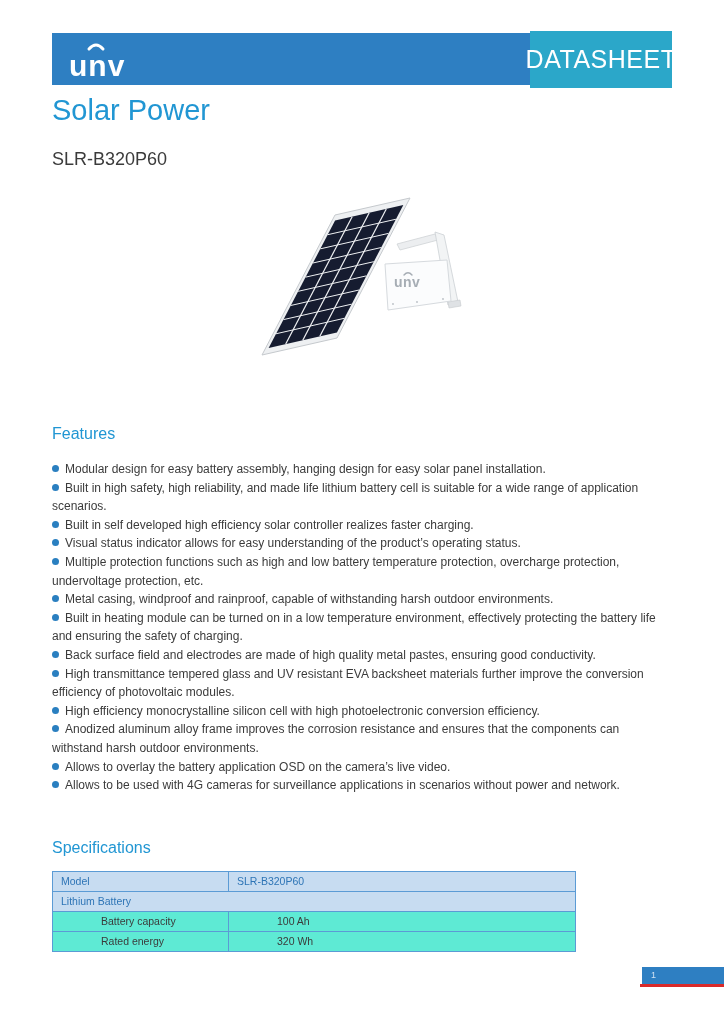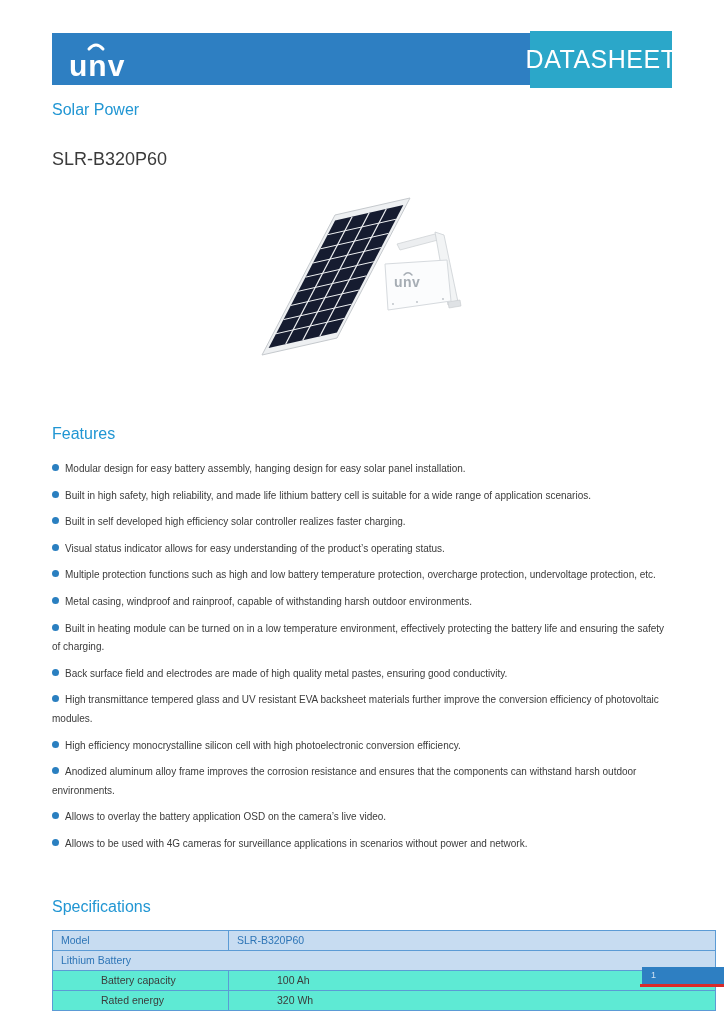--- a/index.html
+++ b/index.html
@@ -41,21 +41,21 @@
     background:var(--badge-teal);
     display:flex;align-items:center;justify-content:center;
     color:#ffffff;
     font-size:25px;
     letter-spacing:0.5px;
   }
   
   h1.doc-title{
     margin-top:11px;
     color:var(--heading-blue);
-    font-size:16px;
+    font-size:29px;
     font-weight:400;
     line-height:28px;
   }
   .model-code{
     margin-top:24px;
     font-size:18px;
     color:var(--text-dark);
     line-height:22px;
   }
   
@@ -73,37 +73,36 @@
     line-height:26px;
   }
   .features-heading{margin-top:37px;}
   .specs-heading{margin-top:40px;}
   
   ul.features{
     list-style:none;
     margin-top:13px;
   }
   ul.features li{
-    font-size:10px;
+    font-size:12px;
     line-height:18.6px;
     color:var(--text-dark);
-    margin-top:8px;
   }
   .dot{
     display:inline-block;
     width:7px;height:7px;
     border-radius:50%;
     background:var(--bullet-blue);
     margin-right:6px;
     position:relative;top:-1px;
   }
   
   table.spec-table{
     margin-top:10px;
-    width:664px;
+    width:524px;
     border-collapse:collapse;
     font-size:10.5px;
   }
   table.spec-table td{
     border:1px solid var(--table-border);
     height:20px;
     padding:0 0 0 8px;
     vertical-align:middle;
   }
   table.spec-table td.col-label{width:176px;}

